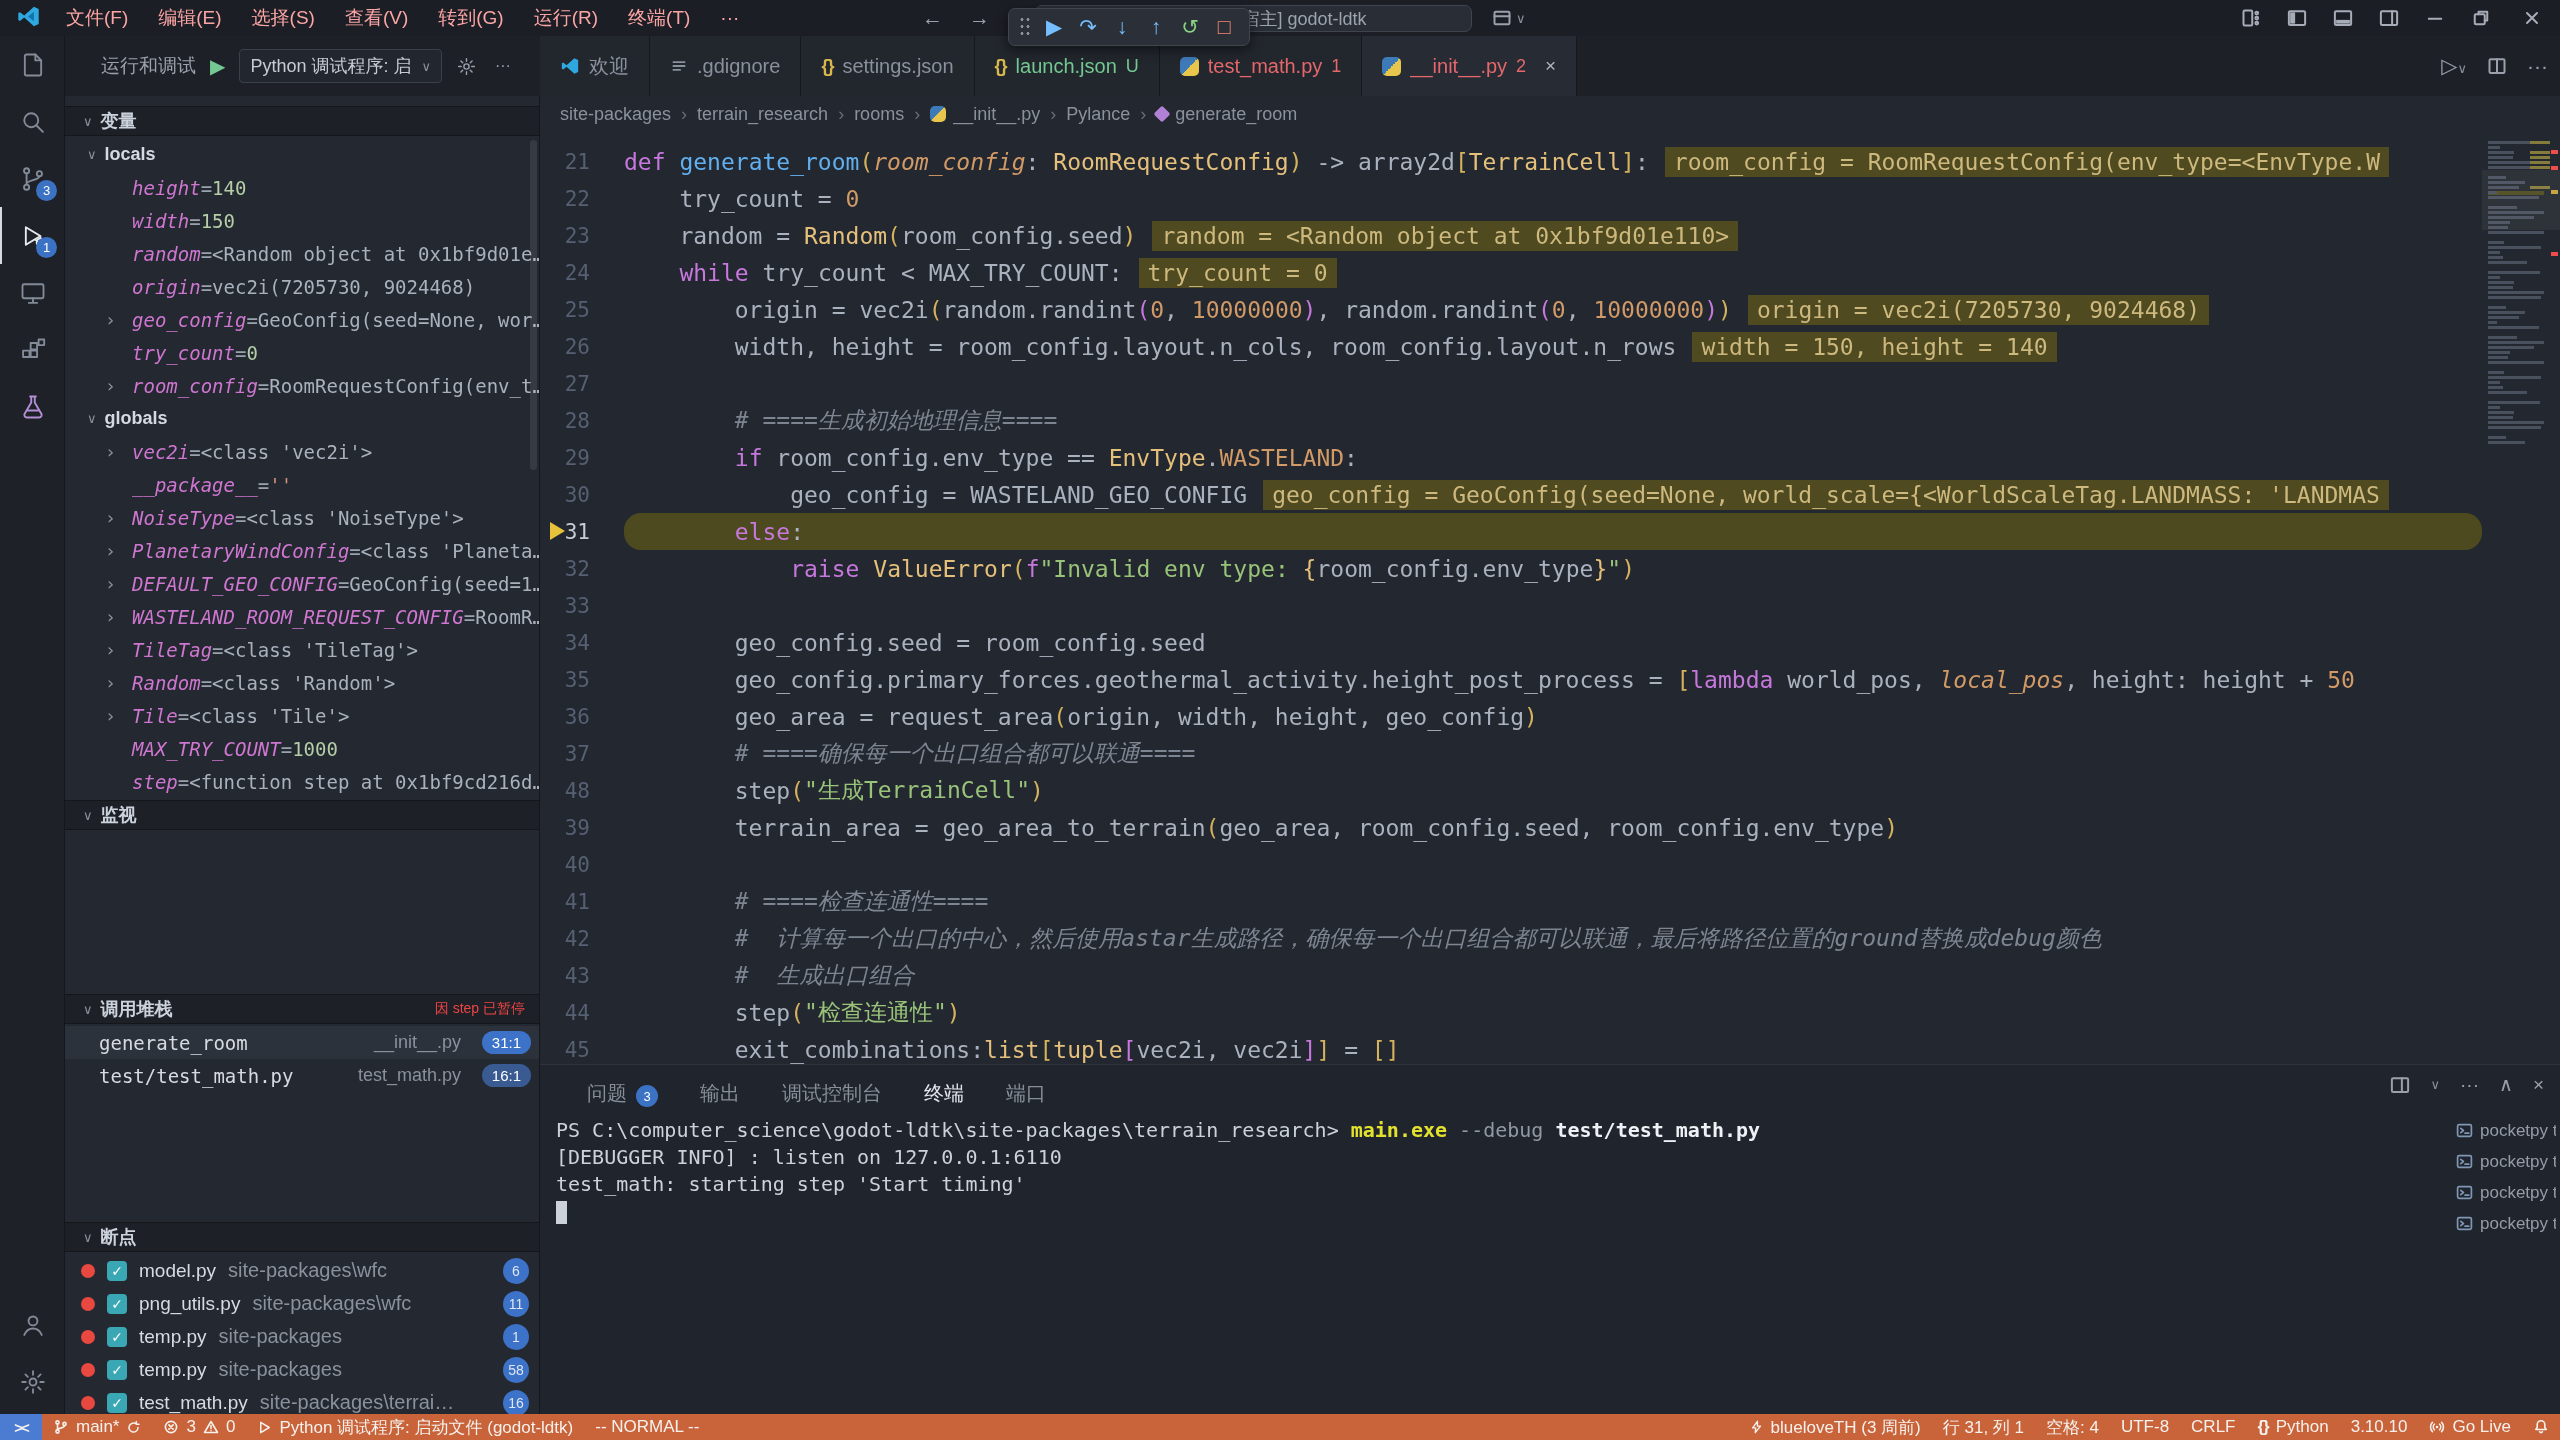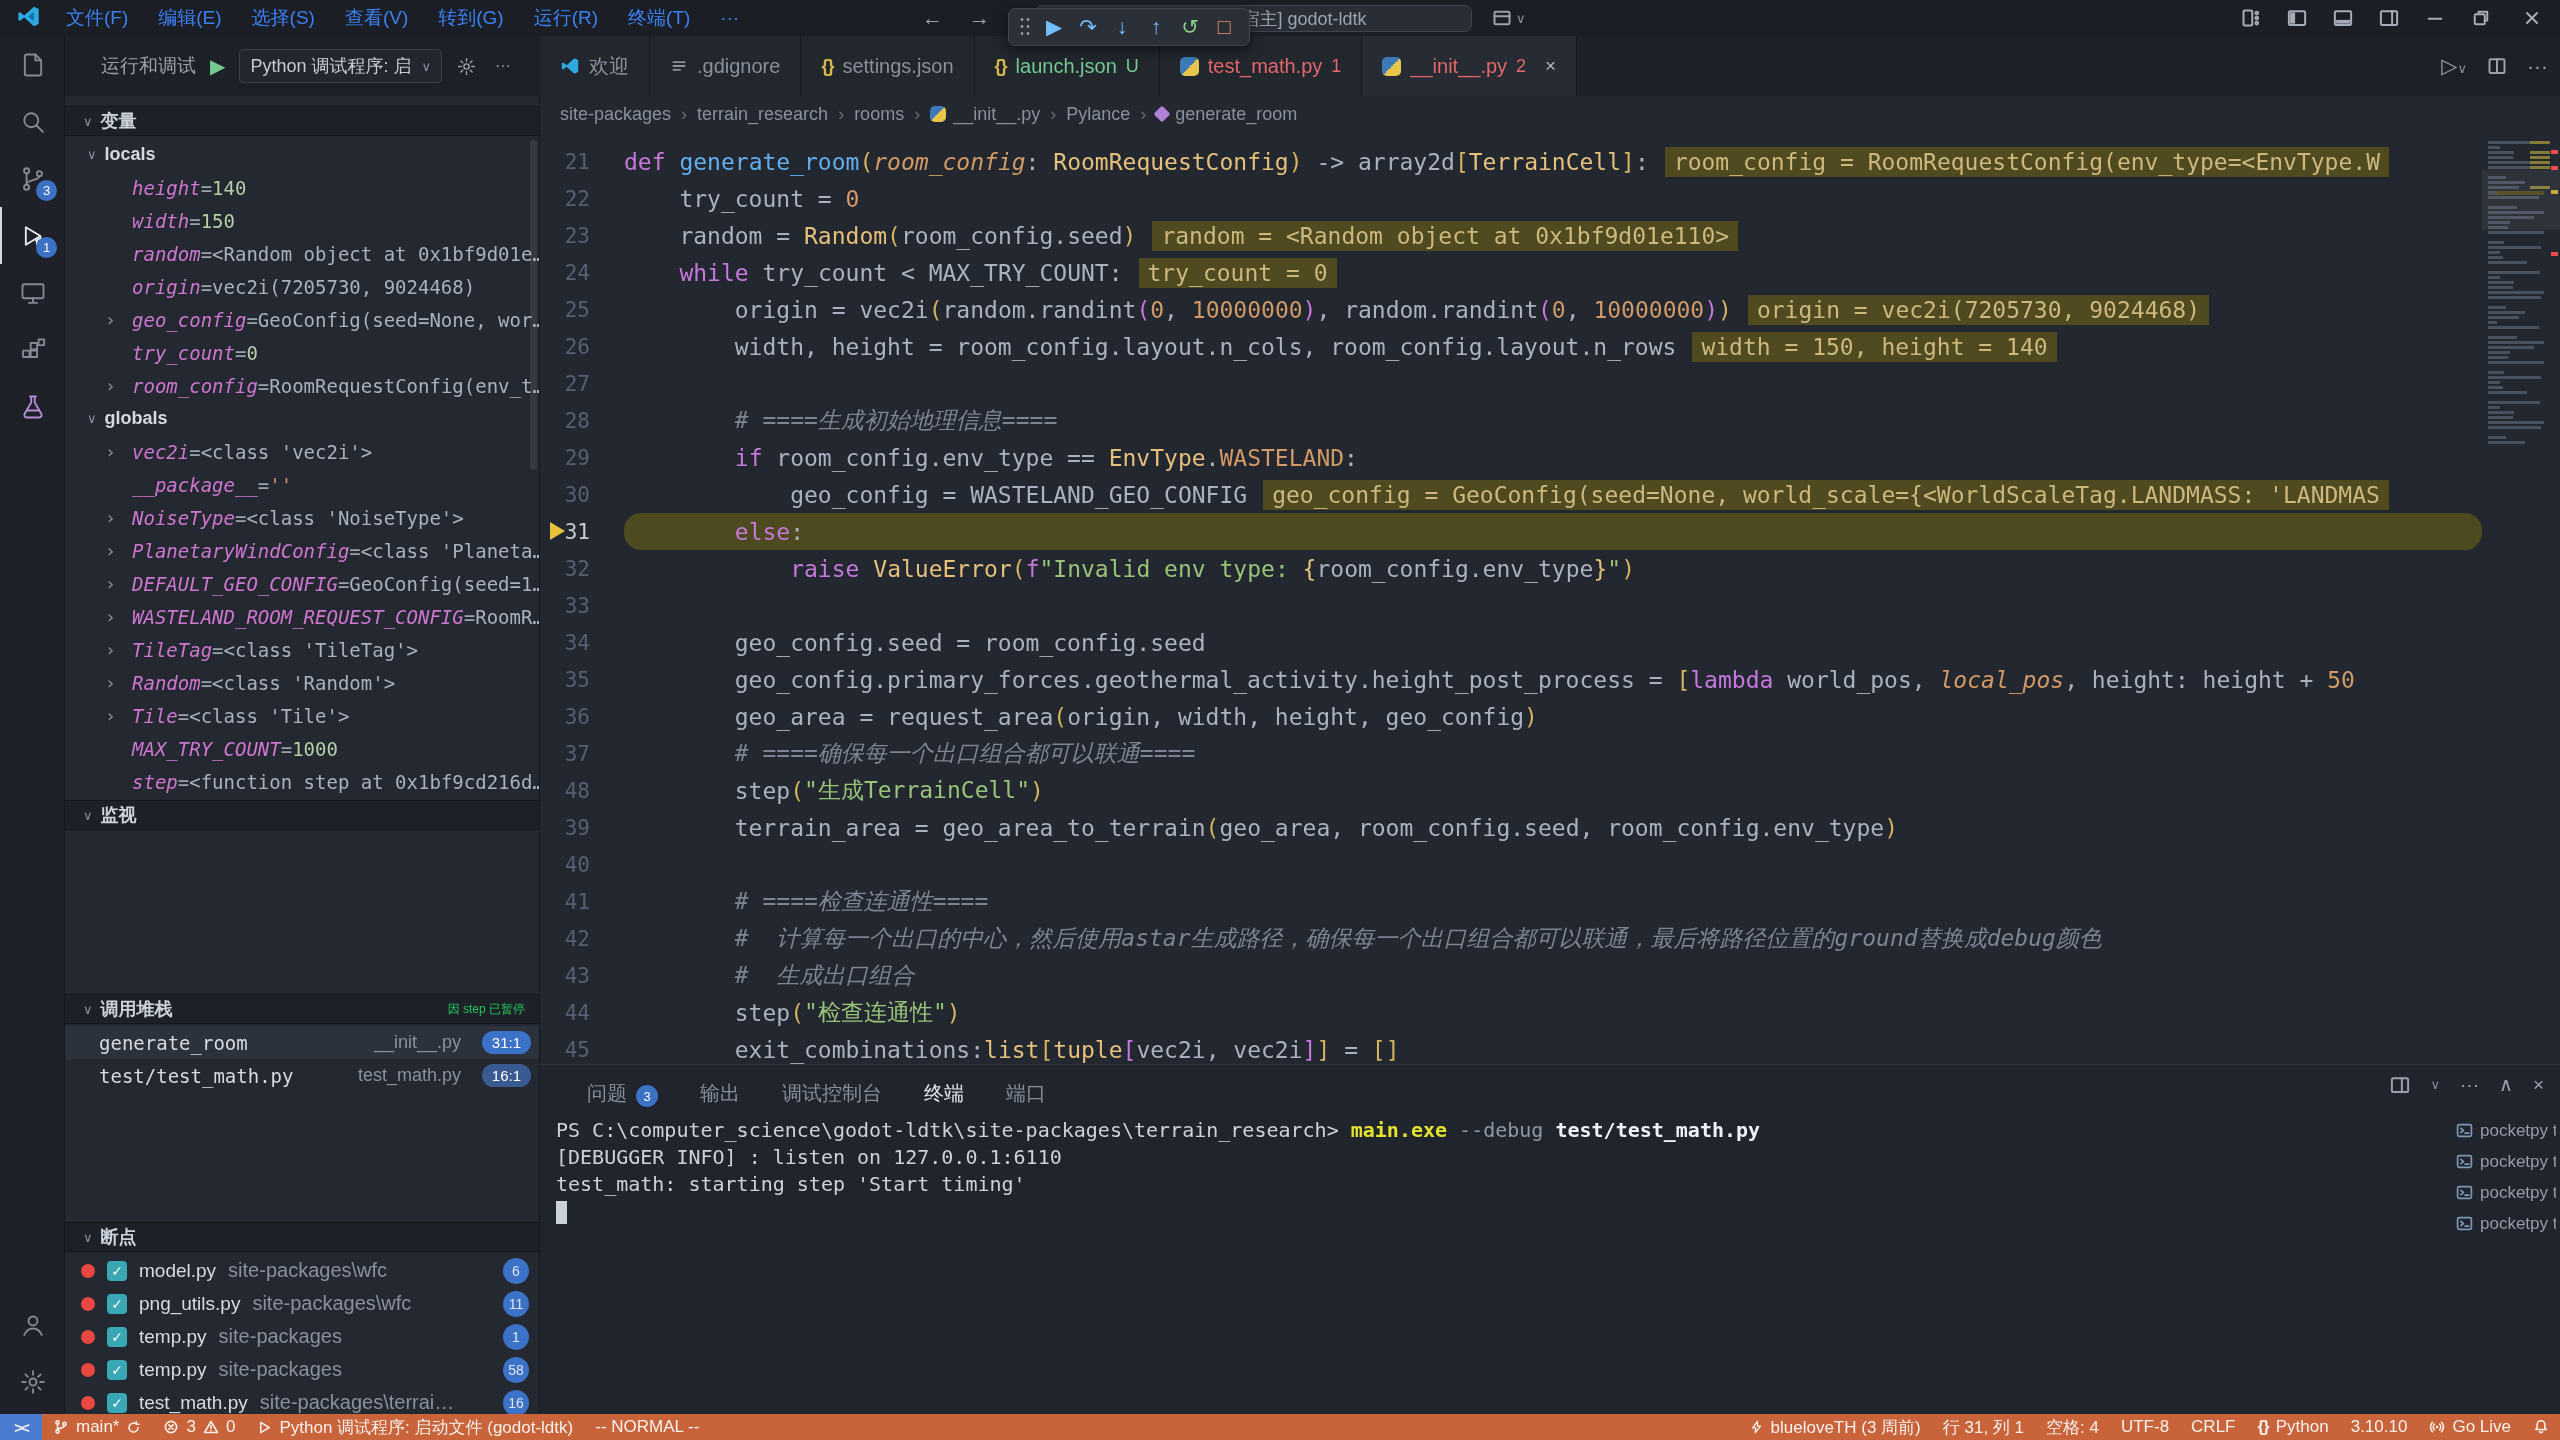--- a/index.html
+++ b/index.html
@@ -5,21 +5,21 @@
   * { margin:0; padding:0; box-sizing:border-box; }
   html,body { background:#15171c; }
   body { font-family:"Liberation Sans","DejaVu Sans",sans-serif; }
   #app { position:relative; width:2560px; height:1440px; overflow:hidden; background:#23272f; color:#abb2bf; }
 
   svg.icon { fill:none; stroke:currentColor; stroke-width:1.6; stroke-linecap:round; stroke-linejoin:round; display:block; }
 
   
   #titlebar { position:absolute; top:0; left:0; right:0; height:36px; background:#1b1e24; display:flex; align-items:center; z-index:50; }
   #vslogo { margin-left:16px; margin-right:10px; }
-  .menu-item { padding:0 15px; font-size:19px; color:#3b82f6; cursor:default; }
+  .menu-item { padding:0 15px; font-size:19px; color:#fca5a5; cursor:default; }
   #nav-arrows { position:absolute; left:922px; top:0; height:36px; display:flex; align-items:center; gap:26px; color:#9aa1ac; font-size:21px; }
   #search-box { position:absolute; left:1035px; top:5px; width:437px; height:27px; background:#292d35; border:1px solid #3e4450; border-radius:7px; display:flex; align-items:center; justify-content:center; gap:8px; font-size:18px; color:#9ba3ae; }
   #titlebar-extra { position:absolute; left:1492px; top:0; height:36px; display:flex; align-items:center; gap:4px; color:#9aa1ac; }
   #window-right { position:absolute; right:0; top:0; height:36px; display:flex; align-items:center; color:#a7adb8; }
   .wicon { width:46px; height:36px; display:flex; align-items:center; justify-content:center; }
   .wicon.close { width:56px; }
 
   
   #dbg { position:absolute; left:1008px; top:8px; height:38px; background:#2b2f37; border:1px solid #40464f; border-radius:7px; box-shadow:0 4px 12px rgba(0,0,0,.5); display:flex; align-items:center; padding:0 8px; z-index:60; }
   .grip { width:12px; height:22px; margin:0 6px 0 2px; background:radial-gradient(circle,#8a919d 1.4px,transparent 1.6px) 0 0/6px 7px repeat; }
@@ -55,21 +55,21 @@
   #activitybar { position:absolute; top:36px; left:0; width:65px; bottom:26px; background:#1e2127; border-right:1px solid #15171d; }
   .aitem { position:relative; width:65px; height:57px; display:flex; align-items:center; justify-content:center; color:#848b98; }
   .aitem.active { color:#e8ebf0; border-left:2px solid #d7dae0; }
   .abadge { position:absolute; right:8px; bottom:6px; min-width:21px; height:21px; border-radius:11px; background:#3b72c4; color:#fff; font-size:13px; display:flex; align-items:center; justify-content:center; padding:0 4px; }
   #abar-bottom { position:absolute; bottom:4px; left:0; }
 
   
   #sidebar { position:absolute; top:96px; left:65px; width:475px; bottom:26px; background:#232831; border-right:1px solid #15171d; overflow:hidden; }
   .sec-header { position:absolute; left:0; right:0; height:30px; background:#1d2127; border-top:1px solid #14161a; border-bottom:1px solid #14161a; display:flex; align-items:center; padding:0 14px 0 18px; gap:8px; font-size:18px; font-weight:bold; color:#ccd2dc; }
   .sec-header .chev { font-weight:normal; }
-  .cs-status { margin-left:auto; font-weight:normal; font-size:12px; color:#22c55e; }
+  .cs-status { margin-left:auto; font-weight:normal; font-size:14px; color:#ef4444; }
   #vars-header { top:10px; }
   #vars-list { position:absolute; top:42px; left:0; right:0; height:662px; overflow:hidden; }
   .vrow { height:33px; display:flex; align-items:center; font-family:"DejaVu Sans Mono",monospace; font-size:19px; white-space:nowrap; overflow:hidden; }
   .vrow.group { padding-left:22px; gap:8px; font-family:"Liberation Sans",sans-serif; }
   .gname { font-weight:bold; color:#d5dae2; font-size:18px; }
   .vrow.item { padding-left:40px; }
   .ichev { width:27px; flex:none; color:#8a919d; font-size:18px; }
   .vname { color:#cf76d0;font-style:italic; }
   .veq { color:#9aa2ad; }
   .vval { color:#a9b1bd; }

